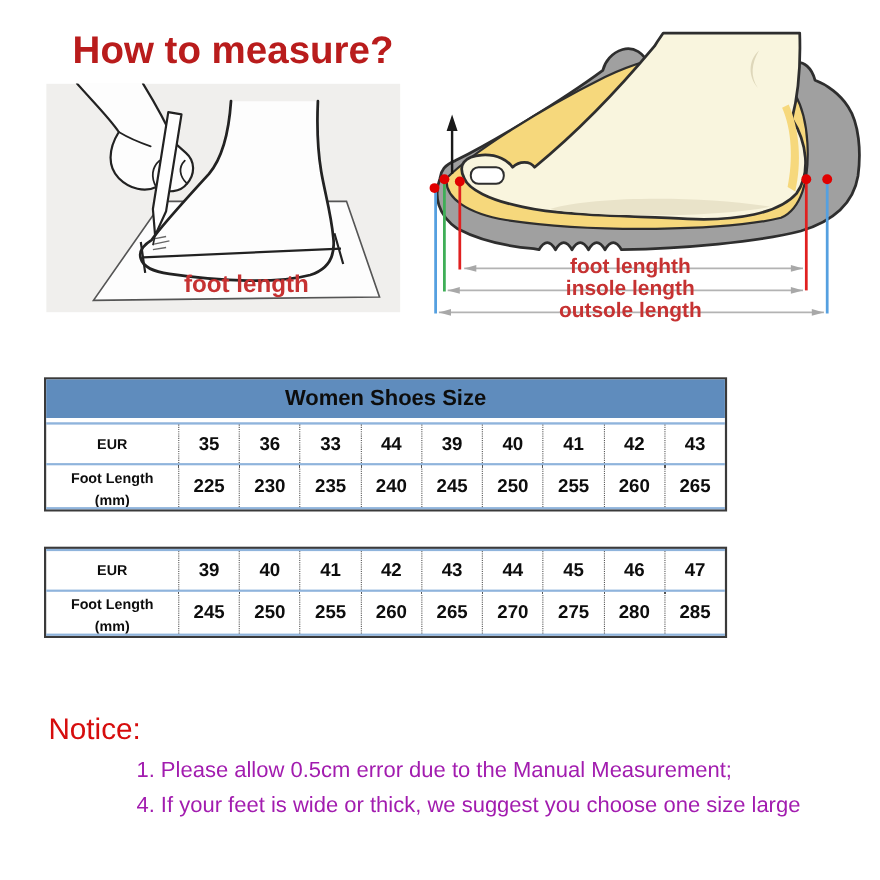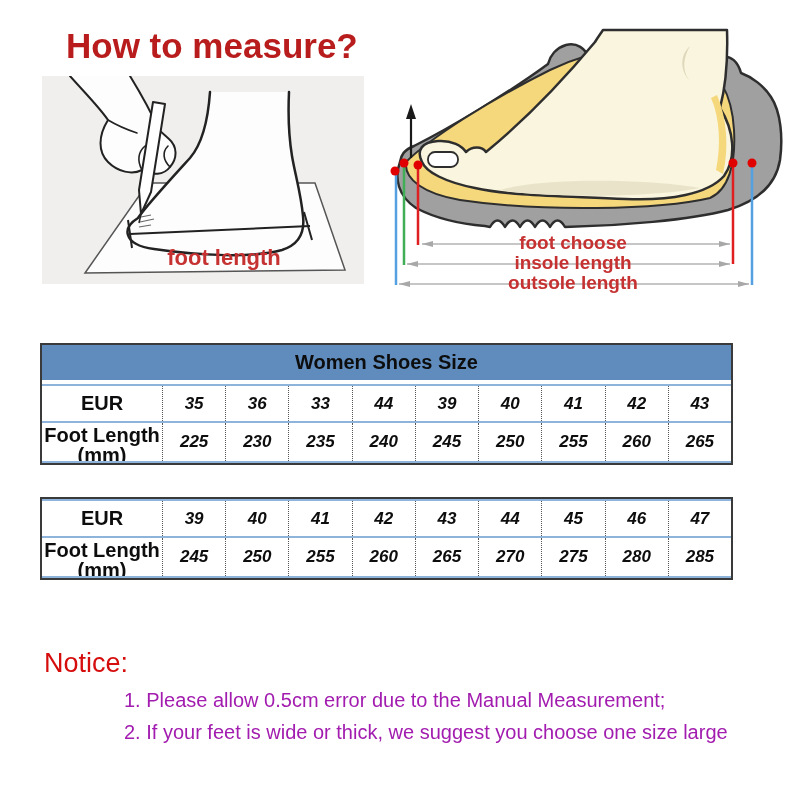--- a/index.html
+++ b/index.html
@@ -22,42 +22,42 @@
     left:473px; width:200px; text-align:center;
     font-size:19px; font-weight:bold; color:#c63232; line-height:20px;
     white-space:nowrap;
   }
   .shoe-label.l1 { top:233px; }
   .shoe-label.l2 { top:253px; }
   .shoe-label.l3 { top:273px; }
 
   
   .size-table {
-    left:40px; width:693px; border:2px solid #3a3a3a; background:#fff;
+    left:40px; width:621px; border:2px solid #3a3a3a; background:#fff;
     box-sizing:border-box;
   }
   .size-table.women { top:343px; }
   .size-table.men   { top:497px; }
   .tbl-header {
     height:35px; background:#5f8cbd; border-bottom:4px solid #ffffff;
     display:flex; align-items:center; justify-content:center;
     font-size:20px; font-weight:bold; color:#0d0d0d;
   }
   .tbl-row {
     display:grid; grid-template-columns:120px repeat(9, 1fr);
     border-top:2px solid #8fb4dc;
   }
   .tbl-row.row-sizes  { height:35px; }
   .tbl-row.row-length { height:38px; border-bottom:2px solid #8fb4dc; }
   .cell {
     display:flex; align-items:center; justify-content:center;
     font-size:17px; font-weight:bold; color:#0d0d0d; overflow:hidden;
   }
-  .cell + .cell { border-left:1px dotted #555;font-style:italic; }
-  .label-cell { font-size:20px; }
+  .cell + .cell { border-left:1px dotted #555; }
+  .label-cell { font-size:13px; }
   .label-cell.two-line {
     flex-direction:column; justify-content:flex-start; padding-top:2px;
     line-height:20px; height:36px;
   }
 
   
   .notice-heading {
     left:44px; top:648px; font-size:27px; font-weight:normal; color:#d60d0d;
   }
   .notice-list { left:124px; top:684px; width:650px; }
@@ -149,21 +149,21 @@
   </g>
   <g fill="#a8a8a8">
     <polygon points="32,244 43,241 43,247"></polygon>
       <polygon points="340,244 329,241 329,247"></polygon>
     <polygon points="17,264 28,261 28,267"></polygon>
       <polygon points="340,264 329,261 329,267"></polygon>
     <polygon points="9,284 20,281 20,287"></polygon>
       <polygon points="359,284 348,281 348,287"></polygon>
   </g>
 </svg>
-<div class="abs shoe-label l1">foot choose</div>
+<div class="abs shoe-label l1">foot lenghth</div>
 <div class="abs shoe-label l2">insole length</div>
 <div class="abs shoe-label l3">outsole length</div>
 
 <div class="abs size-table women">
   <div class="tbl-header">Women Shoes Size</div>
   <div class="tbl-row row-sizes">
     <div class="cell label-cell">EUR</div>
     <div class="cell">35</div>
     <div class="cell">36</div>
     <div class="cell">33</div>
@@ -217,14 +217,14 @@
     <div class="cell">270</div>
     <div class="cell">275</div>
     <div class="cell">280</div>
     <div class="cell">285</div>
   </div>
 </div>
 
 <div class="abs notice-heading">Notice:</div>
 <div class="abs notice-list">
   <div class="notice-item">1. Please allow 0.5cm error due to the Manual Measurement;</div>
-  <div class="notice-item">2. If your feet is wide or thick, we suggest you choose one size large</div>
+  <div class="notice-item">4. If your feet is wide or thick, we suggest you choose one size large</div>
 </div>
 
 </body></html>

